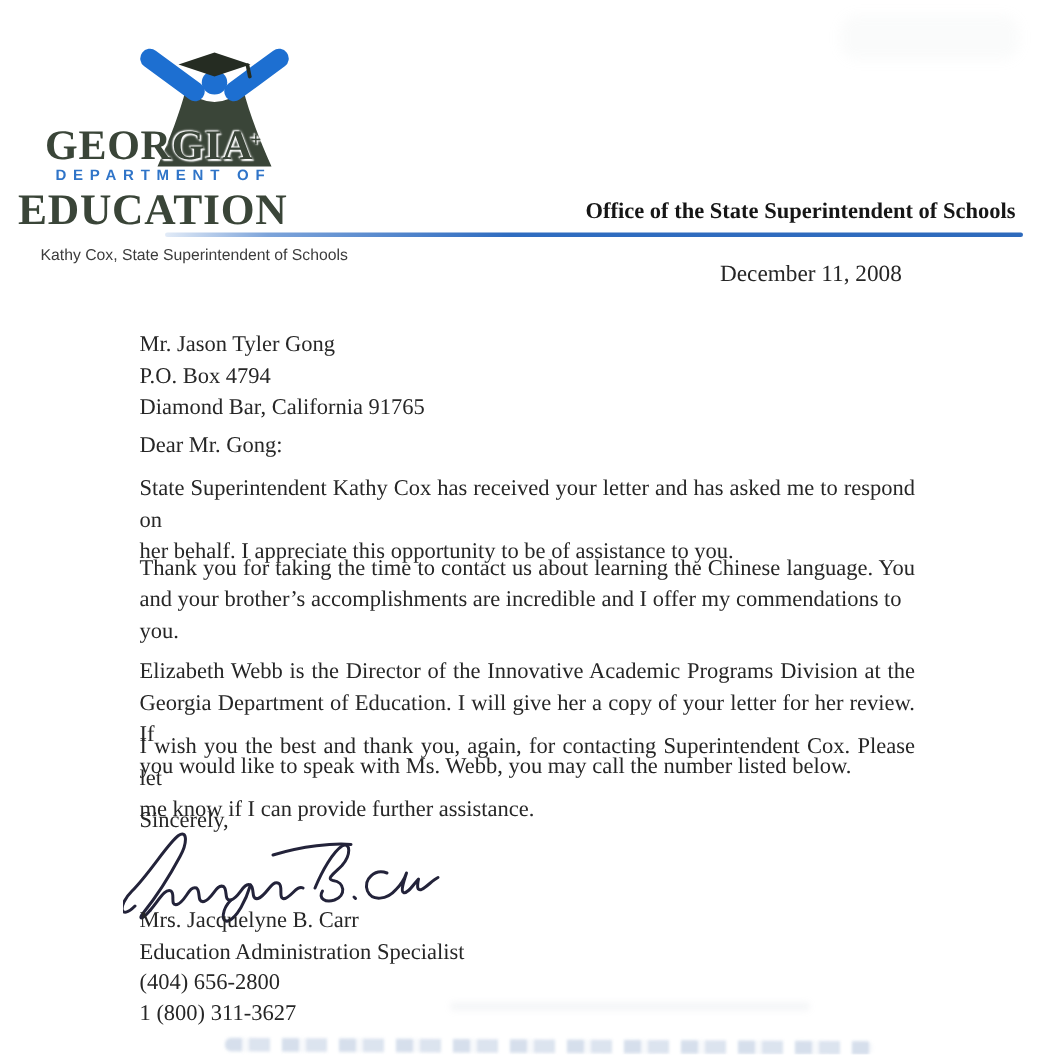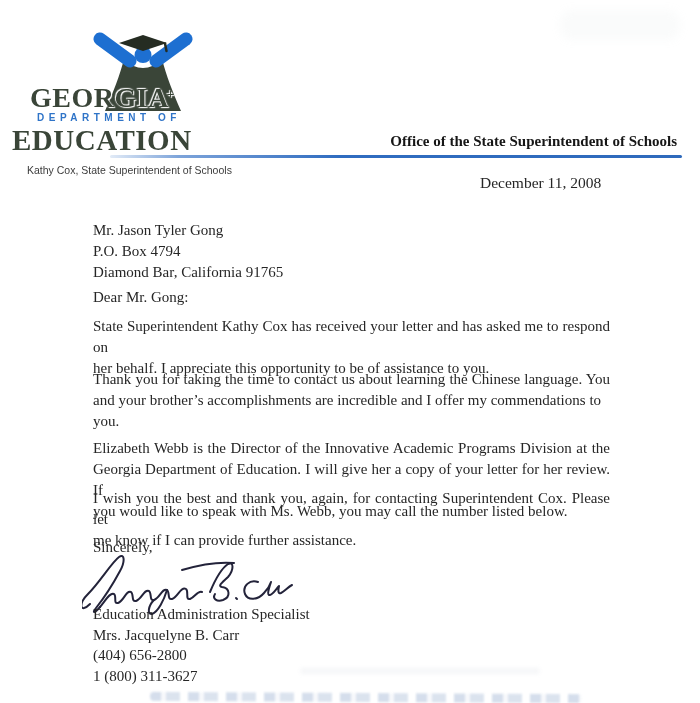--- a/index.html
+++ b/index.html
@@ -142,21 +142,21 @@
     <path d="M128,44 C133,32 140,20 146,16 C152,13 152,22 146,29 C141,34 135,38 140,39 C148,40 149,49 141,52 C135,54 130,51 133,46"></path>
     <path d="M154,50 l1,1"></path>
 
     <path d="M176,34 C168,31 160,38 163,46 C166,53 176,52 182,45 C186,41 188,37 189,34 C187,40 185,46 187,47 C190,48 194,41 197,38 C196,43 196,46 199,45 C203,43 206,39 210,37"></path>
 
     <path d="M100,22 C120,16 140,14 152,15"></path>
   </g>
 </svg>
 
 <div class="abs block signer">
+  <div>Mrs. Jacquelyne B. Carr</div>
   <div>Education Administration Specialist</div>
-  <div>Mrs. Jacquelyne B. Carr</div>
   <div>(404) 656-2800</div>
   <div>1 (800) 311-3627</div>
 </div>
 
 <div class="abs smudge2"></div>
 <div class="abs smudge1"></div>
 <div class="abs bleed"></div>
 
 </body></html>

